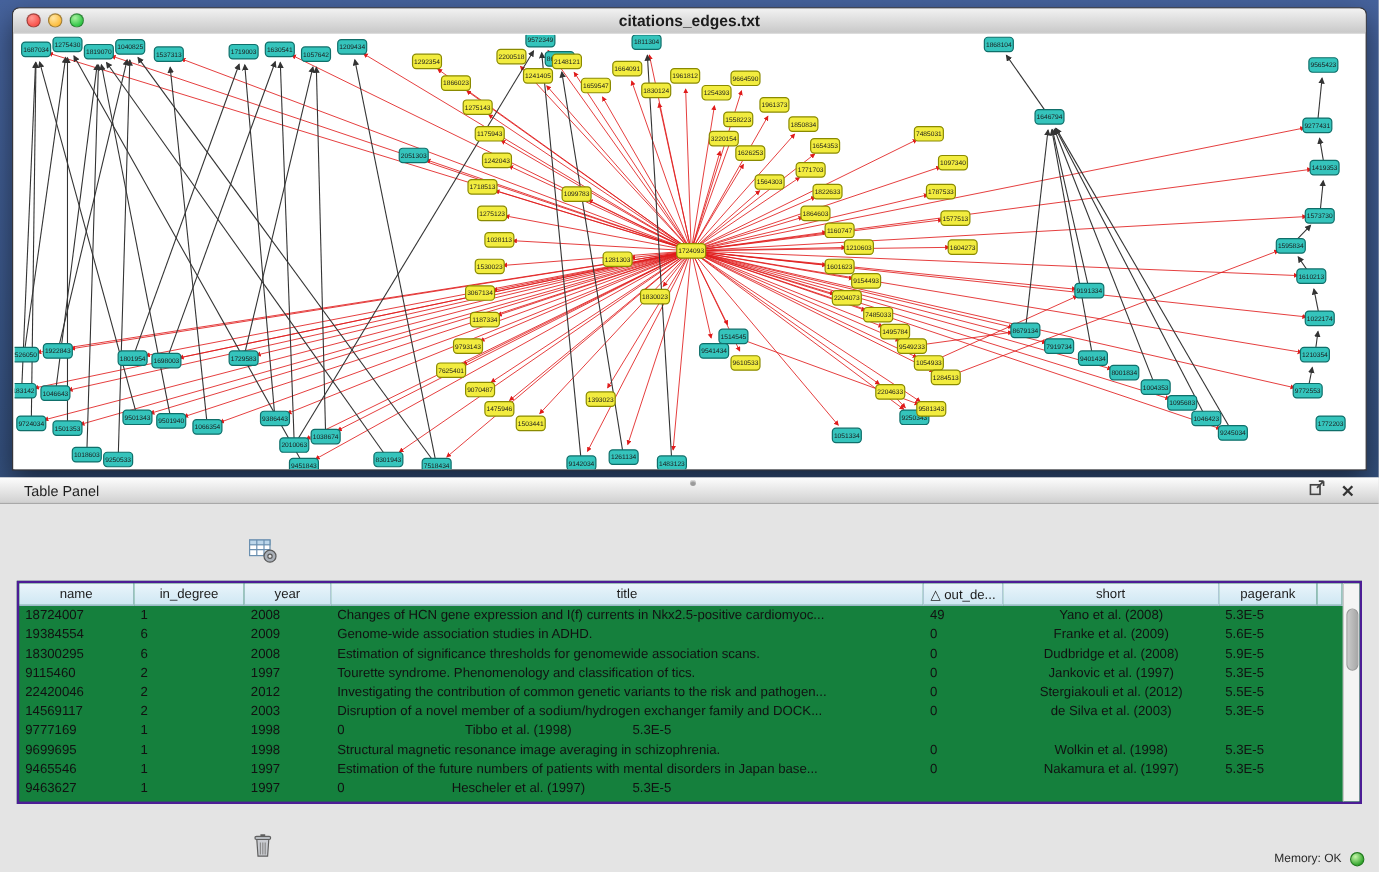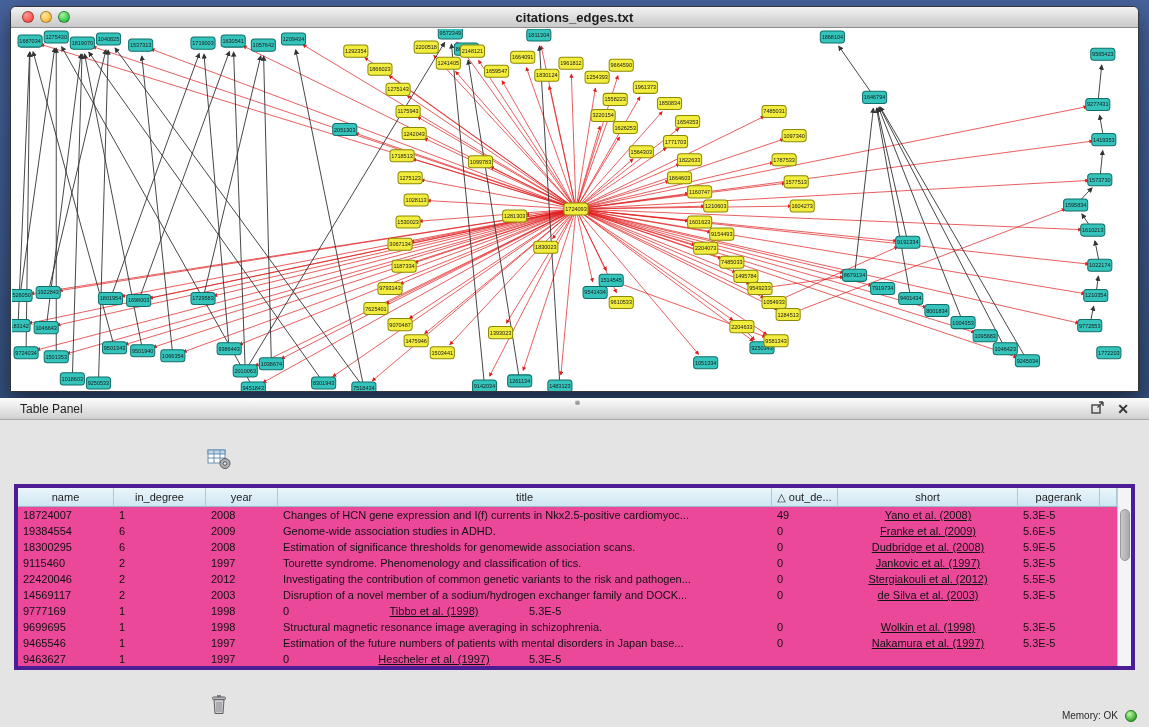--- a/index.html
+++ b/index.html
@@ -68,39 +68,39 @@
     background: linear-gradient(#ffffff, #ededed);
     display:flex; align-items:center; padding:0 10px 0 10px;
     font-size:12px; color:#111; position:relative;
   }
   .stepper { position:absolute; right:7px; top:4px; display:flex; flex-direction:column; gap:2px; }
   .tri-up    { width:0; height:0; border-left:4px solid transparent; border-right:4px solid transparent; border-bottom:5px solid #555; }
   .tri-down  { width:0; height:0; border-left:4px solid transparent; border-right:4px solid transparent; border-top:5px solid #555; }
 
   .table-wrap {
     position:absolute; top:86px; left:14px; width:1121px; height:186px;
-    background:#ec4899; border:4px solid #4c1d95; display:flex; overflow:hidden;
+    background:#15803d; border:2px solid #4c1d95; display:flex; overflow:hidden;
   }
   .grid { width:1107px; }
   .grid-head { display:flex; }
   .hcell {
     height:19px; font-size:11px; color:#1d1d1d;
     display:flex; align-items:center; justify-content:center;
     background: linear-gradient(#eaf5fb, #cfe7f3);
     border-right:1px solid #aec8d6; border-bottom:1px solid #9cb9c9;
     white-space:nowrap; overflow:hidden;
   }
   .trow { display:flex; }
   .cell {
     height:16px; line-height:16px; font-size:11px; color:#111;
     padding:0 5px; white-space:nowrap; overflow:hidden;
   }
   .c0{width:96px}.c1{width:92px}.c2{width:72px}.c3{width:494px}
   .c4{width:66px}.c5{width:180px}.c6{width:82px}.cf{flex:1}
-  .cell.c5 { text-align:center;text-decoration:underline; }
+  .cell.c5 { text-align:center; }
   .vscroll {
     width:14px; border-left:1px solid #c9c9c9; background:#f4f4f4; position:relative;
   }
   .vthumb {
     position:absolute; left:1.5px; top:21px; width:10px; height:52px;
     border-radius:5px; background:linear-gradient(90deg,#c9c9c9,#a9a9a9); border:1px solid #999;
   }
 
   .tabs {
     position:absolute; top:276px; left:50%; transform:translateX(-50%);

